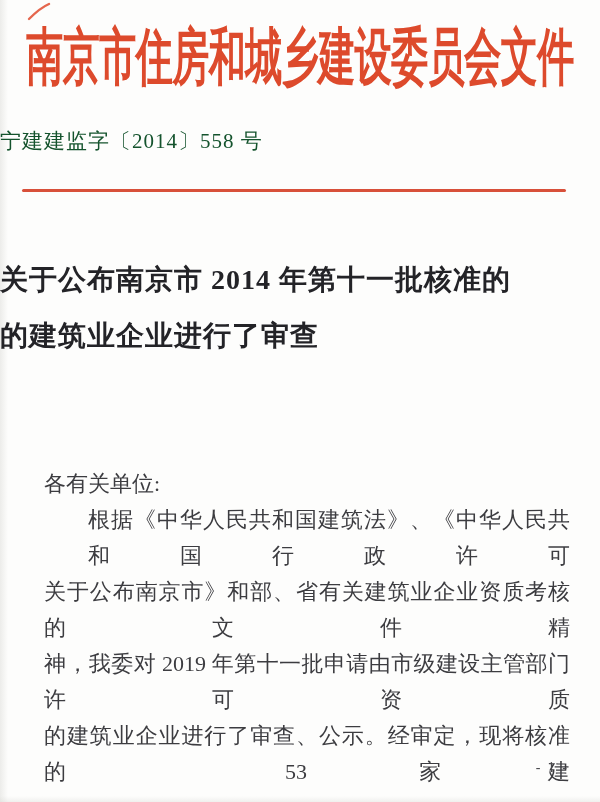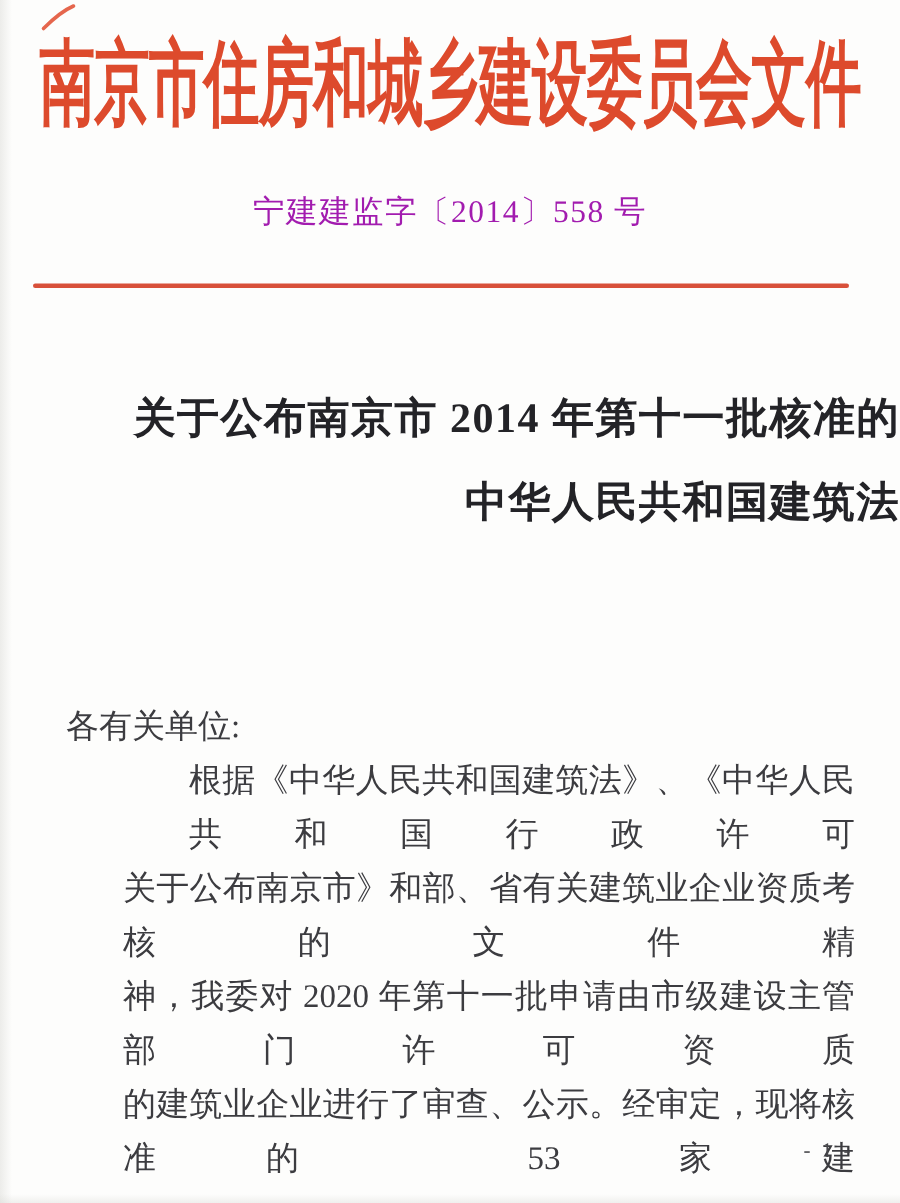--- a/index.html
+++ b/index.html
@@ -28,55 +28,54 @@
     font-size: 37px; font-weight: 700;
     color: #dd4a2c;
     letter-spacing: -0.5px;
     line-height: 1;
     transform: scaleY(1.68);
     transform-origin: top center;
     white-space: nowrap;
   }
   .doc-number {
     position: absolute; left: 0; right: 0; top: 127px;
-    text-align: center;
+    text-align: left;
     font-size: 21px;
-    color: #a21caf;
+    color: #14532d;
     letter-spacing: 1px;
   }
   .red-rule {
     position: absolute; left: 22px; top: 189px;
     width: 544px; height: 3px;
     background: #d8503a;
     border-radius: 2px;
   }
   .notice-title {
     position: absolute; left: 0; right: 0; top: 252px;
-    text-align: right;
+    text-align: left;
     color: #232327;
   }
   .notice-title .t-line {
     font-size: 28px; font-weight: 700;
     line-height: 56px;
     letter-spacing: 1px;
     white-space: nowrap;
   }
   .body-block {
     position: absolute; left: 44px; top: 466px;
     width: 526px;
     font-size: 22px;
     color: #3c3c40;
     line-height: 36px;
   }
   .b-line { white-space: nowrap; }
   .b-just {
     white-space: normal;
     text-align: justify;
     text-align-last: justify;
-    margin-left: 38px;
   }
   .b-indent { padding-left: 44px; }
   .page-number {
     position: absolute; right: 31px; top: 760px;
     font-size: 14px;
     color: #47474b;
     letter-spacing: 2px;
   }
 </style>
 </head>
@@ -90,25 +89,25 @@
 </svg>
 
 <div class="header-banner">南京市住房和城乡建设委员会文件</div>
 
 <div class="doc-number">宁建建监字〔2014〕558 号</div>
 
 <div class="red-rule"></div>
 
 <div class="notice-title">
   <div class="t-line">关于公布南京市 2014 年第十一批核准的</div>
-  <div class="t-line">中华人民共和国建筑法</div>
+  <div class="t-line">的建筑业企业进行了审查</div>
 </div>
 
 <div class="body-block">
   <div class="b-line">各有关单位:</div>
   <div class="b-line b-just b-indent">根据《中华人民共和国建筑法》、《中华人民共和国行政许可</div>
   <div class="b-line b-just">关于公布南京市》和部、省有关建筑业企业资质考核的文件精</div>
-  <div class="b-line b-just">神，我委对 2020 年第十一批申请由市级建设主管部门许可资质</div>
+  <div class="b-line b-just">神，我委对 2019 年第十一批申请由市级建设主管部门许可资质</div>
   <div class="b-line b-just">的建筑业企业进行了审查、公示。经审定，现将核准的 53 家建</div>
 
 </div>
 
 <div class="page-number">- 1 -</div>
 
 </body></html>

